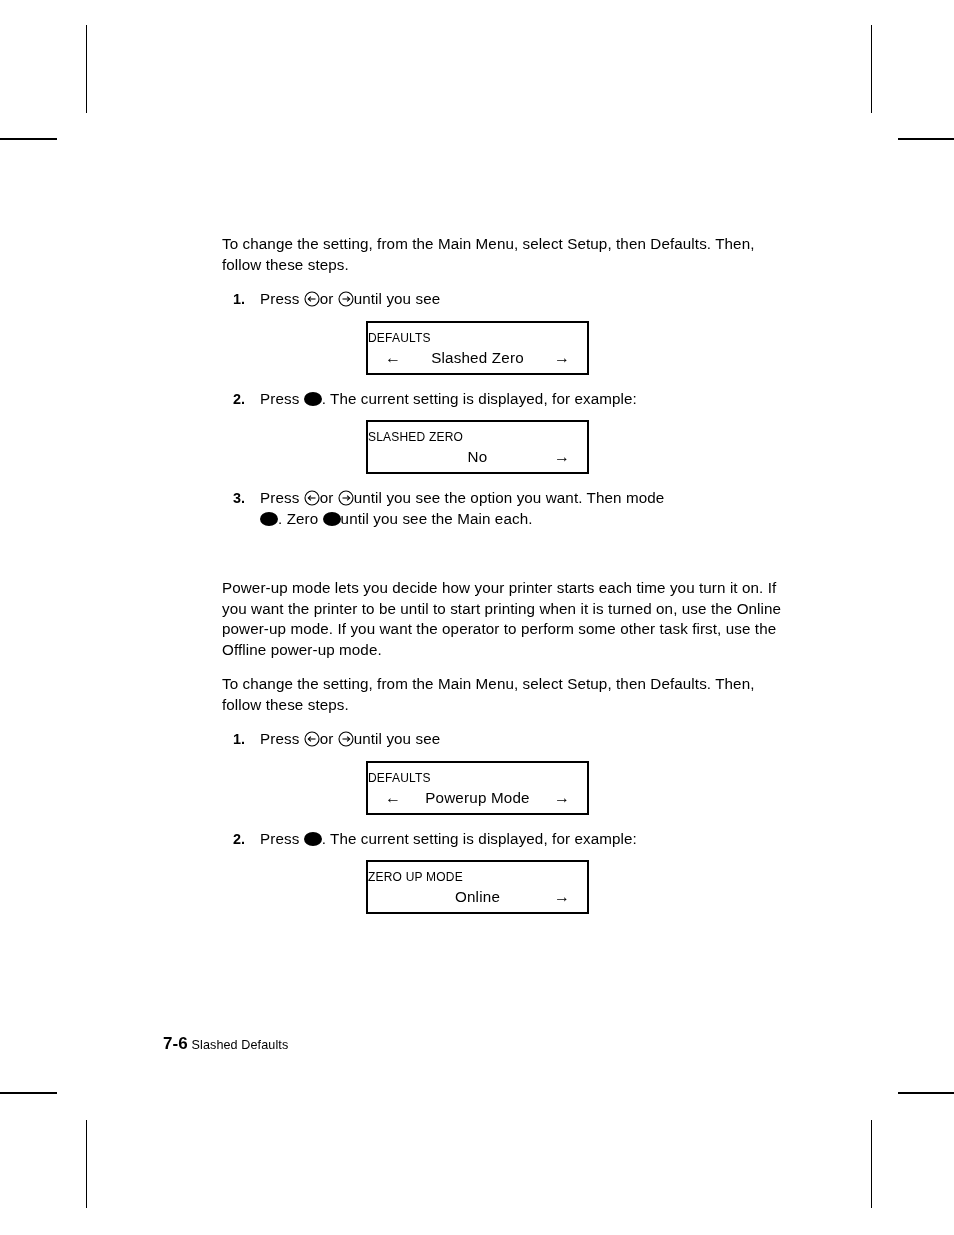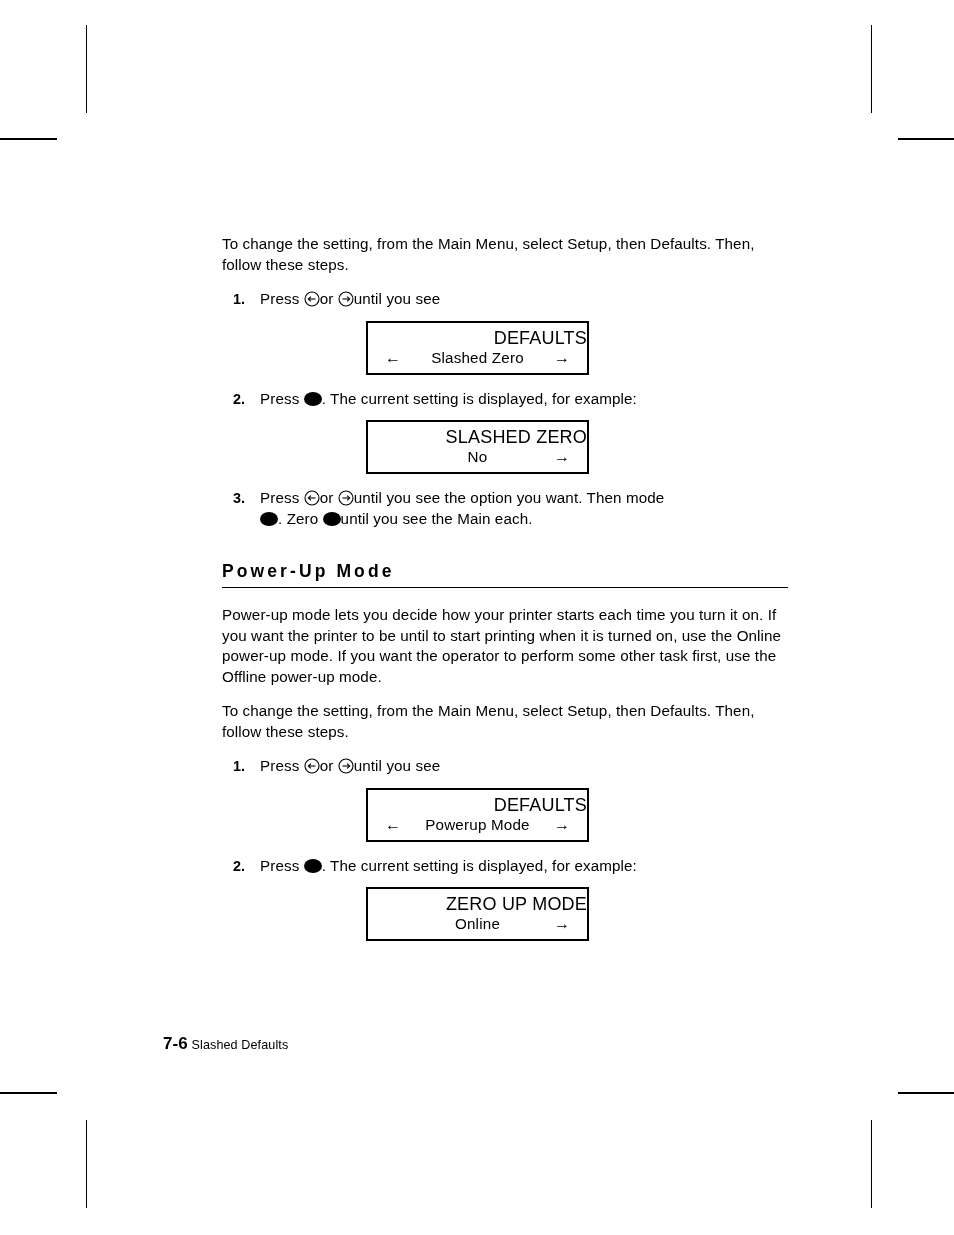--- a/index.html
+++ b/index.html
@@ -89,22 +89,22 @@
     width: 223px;
     height: 54px;
     margin: 0 0 0 144px;
     border: 2px solid #000;
     background: #fff;
   }
   .lcd-line1 {
     position: absolute;
     left: 0; right: 0;
     top: 6px;
-    text-align: right;
-    font-size: 18px;
+    text-align: left;
+    font-size: 12px;
     line-height: 19px;
     letter-spacing: 0.2px;
   }
   .lcd-line2 {
     position: absolute;
     left: 0; right: 0;
     top: 25px;
     text-align: center;
     font-size: 15.2px;
     line-height: 19px;
@@ -228,21 +228,20 @@
         <line x1="4.5" y1="8" x2="11.4" y2="8" stroke="#000" stroke-width="1.1"></line>
         <polyline points="9.1,5.6 11.7,8 9.1,10.4" fill="none" stroke="#000" stroke-width="1.1"></polyline>
       </svg>
     </span><span>until you see the option you want.  Then mode</span><br>
     <span class="ico-enter"></span><span>.  Zero</span>
     <span class="ico-enter"></span><span>until you see the Main each.</span>
   </div>
 
   <div class="gap-section"></div>
 
-  <h2 class="sec-heading">Power-Up Mode</h2>
 
   <div style="height:17px;"></div>
 
   <p class="body-text">Power-up mode lets you decide how your printer starts each time you turn it on.  If you want the printer to be until to start printing when it is turned on, use the Online power-up mode.  If you want the operator to perform some other task first, use the Offline power-up mode.</p>
 
   <div class="gap-para"></div>
 
   <p class="body-text">To change the setting, from the Main Menu, select Setup, then Defaults.  Then, follow these steps.</p>
 
   <div class="gap-para"></div>

